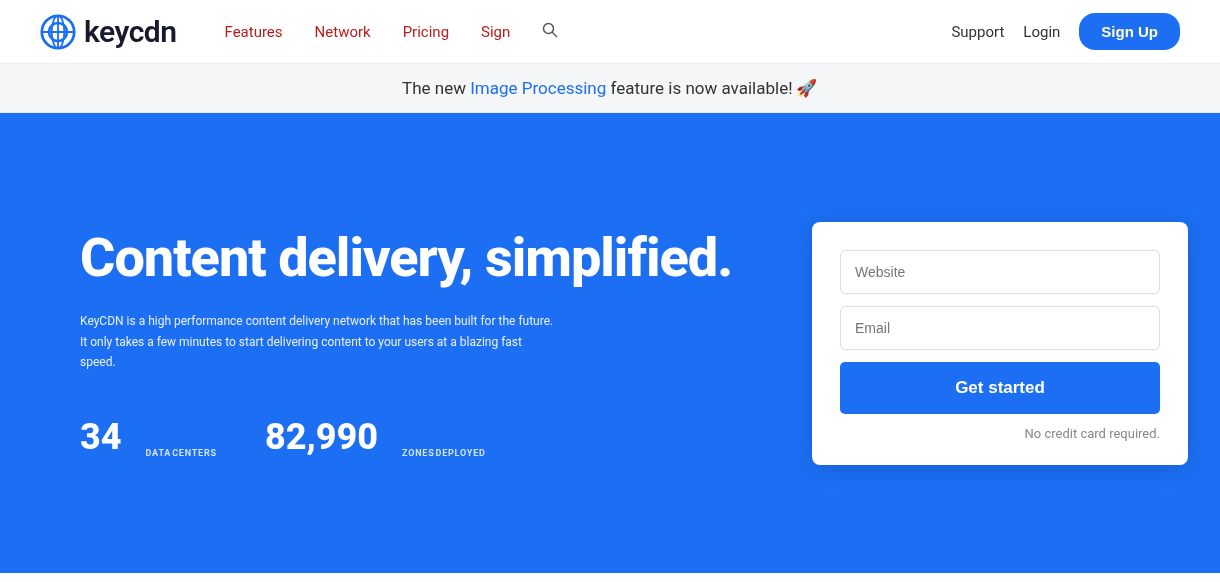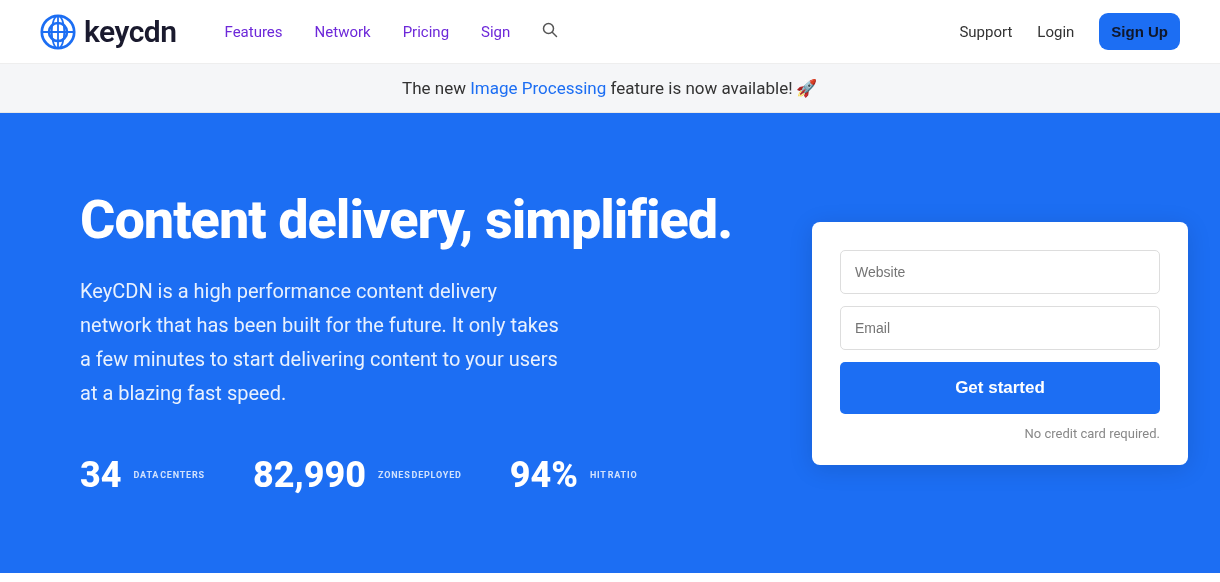--- a/index.html
+++ b/index.html
@@ -32,46 +32,46 @@
       letter-spacing: -0.5px;
     }
     .nav-links {
       display: flex;
       align-items: center;
       gap: 32px;
       flex: 1;
     }
     .nav-link {
       font-size: 15px;
-      color: #6d28d9;
+      color: #b91c1c;
       text-decoration: none;
       font-weight: 400;
     }
     .search-icon-wrap {
       cursor: pointer;
       color: #555;
       font-size: 16px;
     }
     .nav-right {
       display: flex;
       align-items: center;
-      gap: 25px;
+      gap: 19px;
     }
     .nav-right-link {
       font-size: 15px;
       color: #333;
       text-decoration: none;
       font-weight: 400;
     }
     .signup-btn {
       background: #1c6ef3;
-      color: #0f172a;
+      color: #fef9c3;
       border: none;
-      border-radius: 9px;
-      padding: 10px 12px;
+      border-radius: 16px;
+      padding: 10px 22px;
       font-size: 15px;
       font-weight: 600;
       cursor: pointer;
     }
 
     
     .announcement-bar {
       background: #f5f6f8;
       text-align: center;
       padding: 14px 20px;
@@ -99,35 +99,35 @@
       padding-right: 40px;
     }
     .hero-title {
       font-size: 54px;
       font-weight: 800;
       line-height: 1.1;
       margin-bottom: 24px;
       letter-spacing: -1px;
     }
     .hero-desc {
-      font-size: 20px;
+      font-size: 12px;
       line-height: 1.7;
       color: rgba(255,255,255,0.9);
       max-width: 480px;
       margin-bottom: 44px;
     }
     .stats {
       display: flex;
       gap: 48px;
       align-items: flex-end;
     }
     .stat-item {
       display: flex;
-      align-items: center;
-      gap: 12px;
+      align-items: flex-end;
+      gap: 24px;
     }
     .stat-number {
       font-size: 36px;
       font-weight: 800;
       color: #fff;
     }
     .stat-labels {
       display: flex;
       gap: 1px;
     }
@@ -232,27 +232,20 @@
           <span class="stat-label-bot">CENTERS</span>
         </div>
       </div>
       <div class="stat-item">
         <span class="stat-number">82,990</span>
         <div class="stat-labels">
           <span class="stat-label-top">ZONES</span>
           <span class="stat-label-bot">DEPLOYED</span>
         </div>
       </div>
-      <div class="stat-item">
-        <span class="stat-number">94%</span>
-        <div class="stat-labels">
-          <span class="stat-label-top">HIT</span>
-          <span class="stat-label-bot">RATIO</span>
-        </div>
-      </div>
     </div>
   </div>
 
   <div class="form-card">
     <input type="text" placeholder="Website" style="">
     <input type="email" placeholder="Email" style="">
     <button class="get-started-btn">Get started</button>
     <p class="no-cc">No credit card required.</p>
   </div>
 </div>

